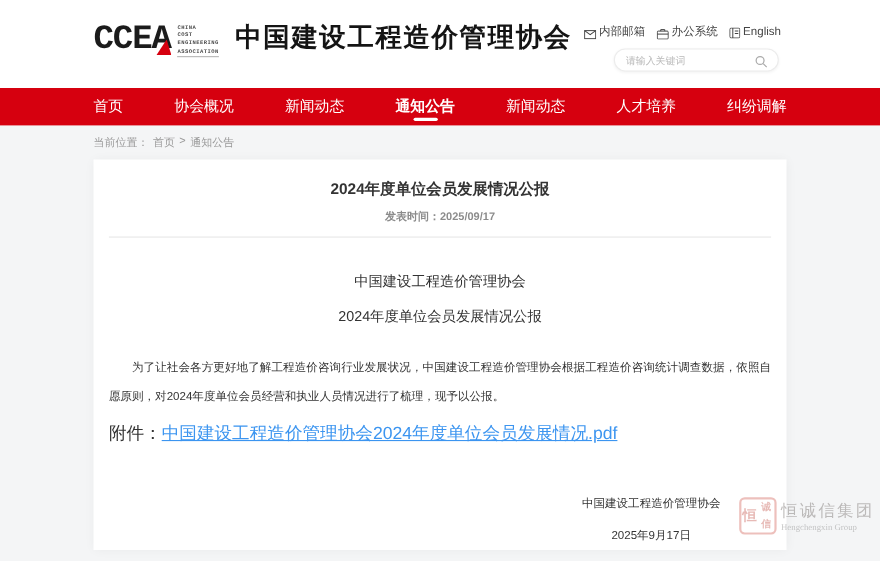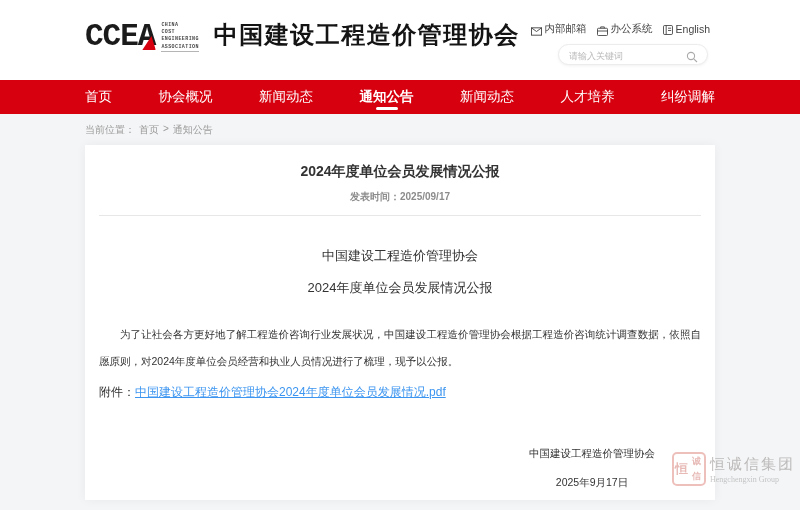--- a/index.html
+++ b/index.html
@@ -55,21 +55,21 @@
     box-shadow:0 0 10px rgba(0,0,0,.05); position:relative; }
   .article-title { margin:0; padding-top:18px; text-align:center;
     font-size:14px; font-weight:700; color:#333; }
   .article-meta { margin-top:9px; text-align:center; font-size:10px; font-weight:700; color:#8c8c8c; }
   .divider { border:0; border-top:1px solid #e7e7e7; margin:11px 0 0; }
   .doc-heading { margin:0; text-align:center; font-size:13px; font-weight:400; color:#333; }
   .doc-heading.first { margin-top:31px; }
   .doc-heading.second { margin-top:14px; }
   .doc-paragraph { margin:24px 0 0; font-size:10.5px; color:#333; line-height:27px;
     text-align:justify; text-indent:2em; }
-  .attachment { margin-top:9px; font-size:12px; color:#333; }
+  .attachment { margin-top:9px; font-size:16px; color:#333; }
   .attachment a { color:#3c95f0; text-decoration:underline; cursor:pointer; }
   .signature { margin-top:46px; display:flex; justify-content:flex-end; }
   .signature-inner { text-align:center; margin-right:46px; font-size:10.5px; color:#333; }
   .signature-date { margin-top:15px; }
 
   
   .watermark { position:absolute; right:5px; top:452px; display:flex; align-items:center;
     gap:4px; opacity:.55; pointer-events:none; }
   .seal { width:34px; height:34px; border:2px solid #e08d86; border-radius:5px;
     background:rgba(255,255,255,.65); color:#d4827b; font-weight:700;

